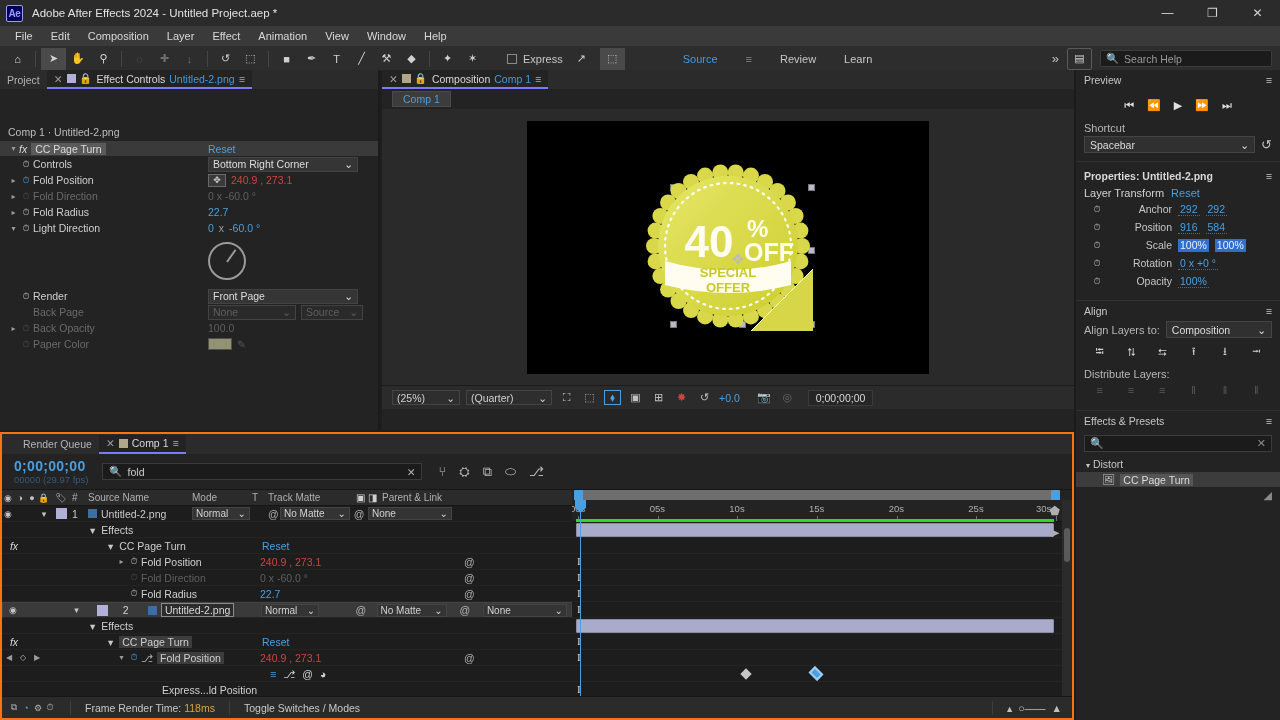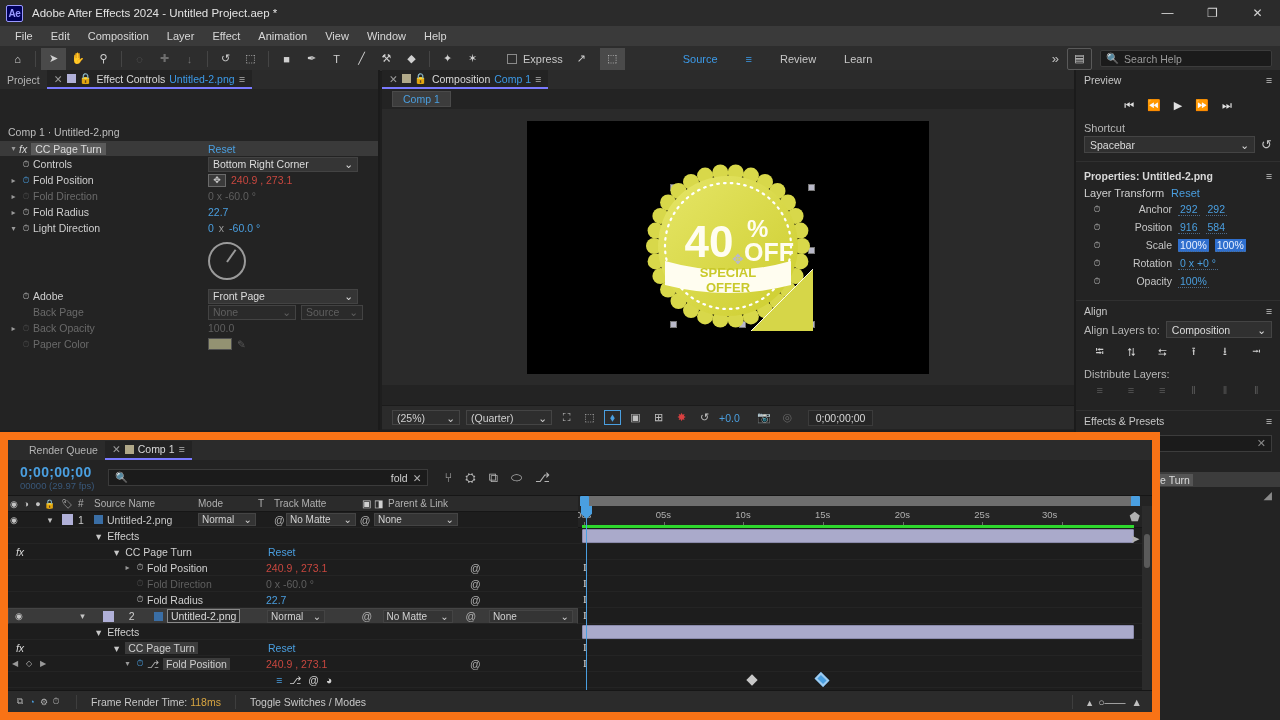--- a/index.html
+++ b/index.html
@@ -46,22 +46,22 @@
   .ptab{ padding:0 7px;height:19px;display:flex;align-items:center;gap:4px;color:#b4b4b4; }
   .ptab.active{ background:#232323;color:#d8d8d8;border-bottom:2px solid #7a7aff; }
   .ptab .blue{ color:#3c9ae8; }
 
   
   .fx-panel{ position:absolute;left:0;top:70px;width:380px;height:360px;background:#232323;
              border-right:2px solid #1b1b1b; }
   .comp-panel{ position:absolute;left:382px;top:70px;width:692px;height:360px;background:#232323; }
   .right-panel{ position:absolute;left:1074px;top:70px;width:206px;height:650px;background:#232323;
                 border-left:2px solid #1b1b1b;}
-  .timeline-panel{ position:absolute;left:0;top:432px;width:1160px;height:288px;background:#1d1d1d;
-                   border:8px solid #f97316; }
+  .timeline-panel{ position:absolute;left:0;top:432px;width:1074px;height:288px;background:#1d1d1d;
+                   border:2px solid #f97316; }
 
   
   .fx-sub{ height:18px;padding:3px 8px;font-size:10.5px;color:#bdbdbd;margin-top:34px; }
   .fx-row{ display:flex;align-items:center;height:16px;font-size:10.5px;padding-left:8px; }
   .fx-row.header{ background:#3a3a3a;height:15px; }
   .arrow{ width:11px;color:#9a9a9a;font-size:8px;display:inline-block;text-align:center; }
   .stopw{ width:14px;display:flex;align-items:center;justify-content:center;color:#b9b9b9;font-size:9px;}
   .stopw.on{ color:#4a9fe0; }
   .fx-label{ color:#cfcfcf; }
   .fx-label.dim{ color:#6a6a6a; }
@@ -80,21 +80,21 @@
                 transform-origin:0 50%;transform:rotate(-55deg);}
   .swatch{ width:24px;height:12px;background:#efeeb4;border:1px solid #777; }
 
   
   .comp-tab-strip{ height:20px;background:#232323;display:flex;align-items:center;padding-left:10px;}
   .comp-tab{ background:#3c3c3c;border:1px solid #4a4a4a;padding:1px 10px;color:#4a9fe0;font-size:10.5px;}
   .comp-stage{ position:relative;height:276px;background:#2a2a2a;display:flex;align-items:center;justify-content:center;}
   .canvas{ width:402px;height:253px;background:#000;position:relative; }
   .handle{ position:absolute;width:7px;height:7px;background:#b9b9c9;border:1px solid #777; }
   .comp-bottom{ height:24px;background:#2b2b2b;display:flex;align-items:center;gap:6px;padding:0 10px;
-                border-top:1px solid #1b1b1b;font-size:10.5px;margin-top:20px;}
+                border-top:1px solid #1b1b1b;font-size:10.5px;}
   .sel{ height:15px;background:#2e2e2e;border:1px solid #444;display:flex;align-items:center;
         justify-content:space-between;padding:0 4px;color:#d0d0d0;font-size:10.5px;gap:6px;}
   .vicon{ width:17px;height:15px;display:flex;align-items:center;justify-content:center;color:#c0c0c0;font-size:11px;}
   .vicon.act{ border:1px solid #4a9fe0;color:#4a9fe0; }
   .tcbox{ background:#262626;border:1px solid #3b3b3b;padding:1px 7px;color:#d8d8d8;font-size:10.5px;}
 
   
   .badge-wrap{ position:absolute;left:50%;top:50%;transform:translate(-50%,-50%); }
 
   
@@ -298,21 +298,21 @@
             <span style="color:#9a9a9a;">x</span>
             <span class="blue">-60.0 °</span>
           </span>
         </div>
         <div style="padding: 6px 0px 8px 208px;">
           <div class="dial"></div>
         </div>
         <div class="fx-row" style="height: 16px;">
           <span class="arrow"></span>
           <span class="stopw">⏱</span>
-          <span class="fx-label">Adobe</span>
+          <span class="fx-label">Render</span>
           <span class="fx-val" style="display: flex; align-items: center; gap: 5px;">
             <span class="dd">
               <span>Front Page</span>
               <span>⌄</span>
             </span>
           </span>
         </div>
         <div class="fx-row" style="height: 16px;">
           <span class="arrow"></span>
           <span class="stopw"></span>
@@ -589,21 +589,21 @@
       </div>
     </div>
 
     <div class="tl-ctrl">
       <div class="tc">
         <div class="big">0;00;00;00</div>
         <div class="sm">00000 (29.97 fps)</div>
       </div>
       <div class="tl-search">
         <span style="color:#9a9a9a;">🔍</span>
-        <span style="flex:1;text-align:right;">fold</span>
+        <span style="flex:1;">fold</span>
         <span style="color:#b0b0b0;">✕</span>
       </div>
       <div class="tl-icons" id="tl-icons">
           <span>⑂</span>
           <span>⛭</span>
           <span>⧉</span>
           <span>⬭</span>
           <span>⎇</span>
         </div>
     </div>

